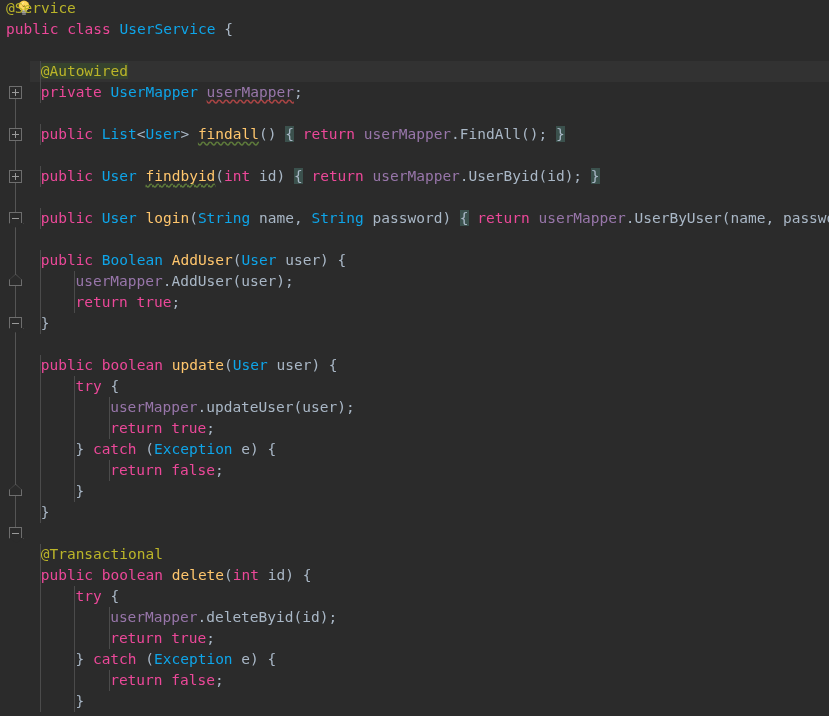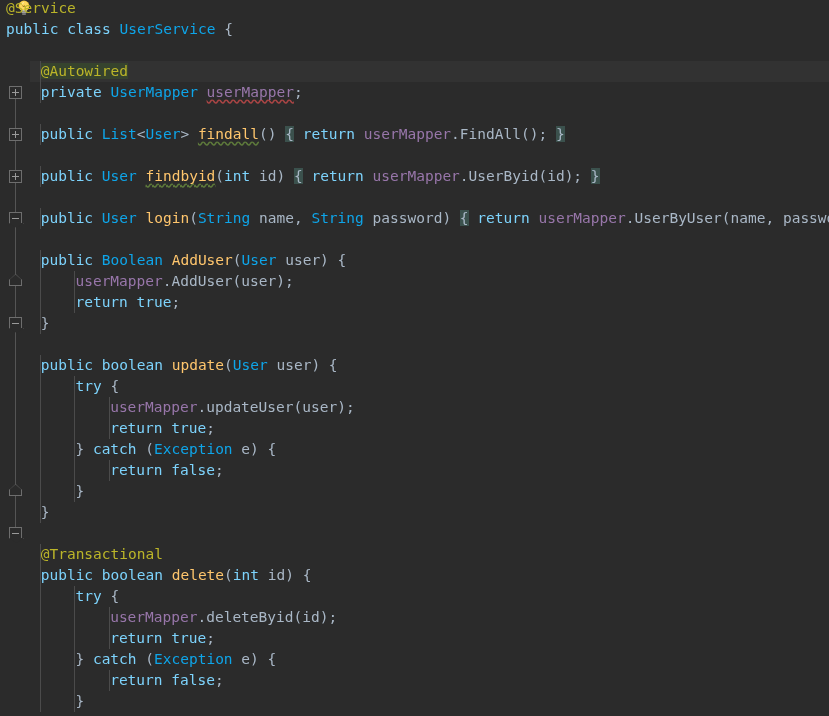--- a/index.html
+++ b/index.html
@@ -137,21 +137,21 @@
     color: #a9b7c6;
   }
   .line {
     position: absolute;
     left: 0;
     height: 21px;
     white-space: pre;
   }
 
   
-  .kw      { color: #7dd3fc; }      
+  .kw      { color: #ec4899; }      
   .type    { color: #0ea5e9; }      
   .ann     { color: #bbb529; }      
   .fn      { color: #ffc66d; }      
   .var     { color: #9876aa; }      
   .plain   { color: #a9b7c6; }
   .punc    { color: #a9b7c6; }
   .brace-hl{ background: #3b514d; } 
   .ann-sel { background: #36432e; text-align: center; } 
 
   

